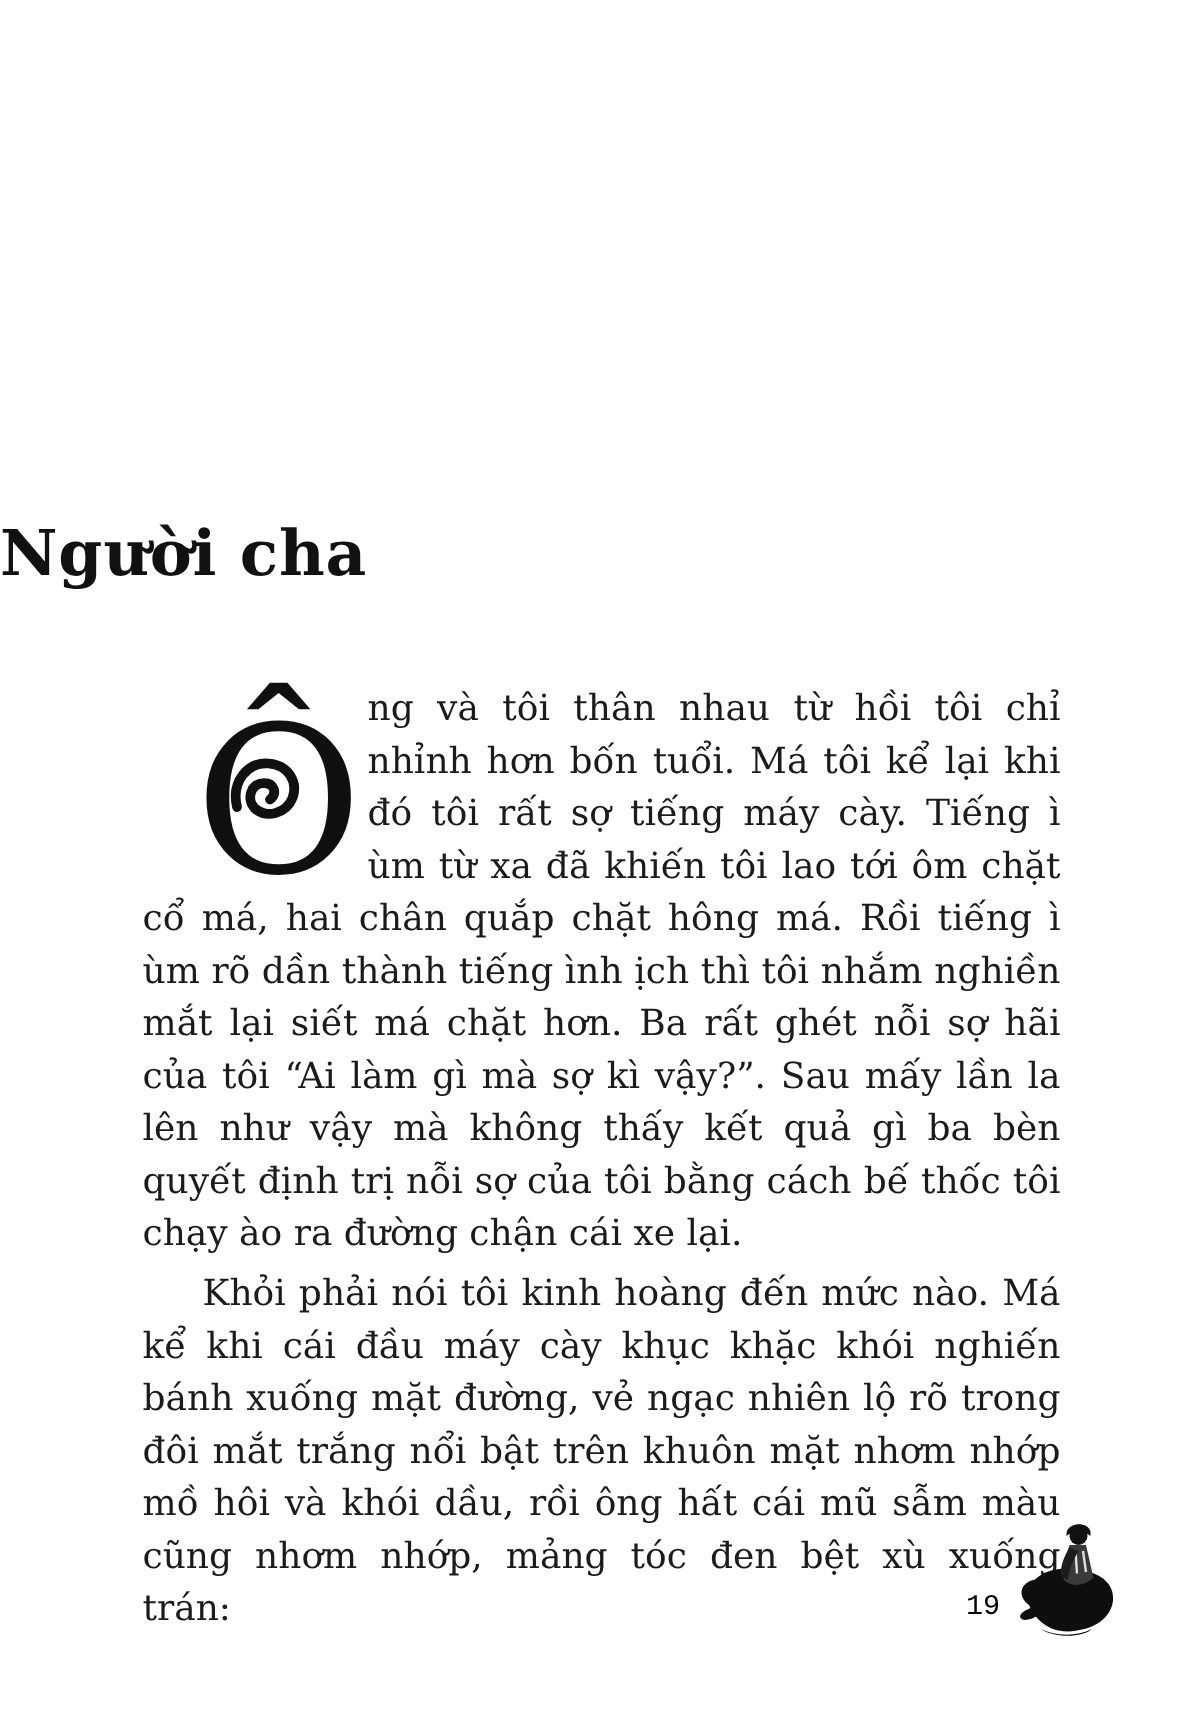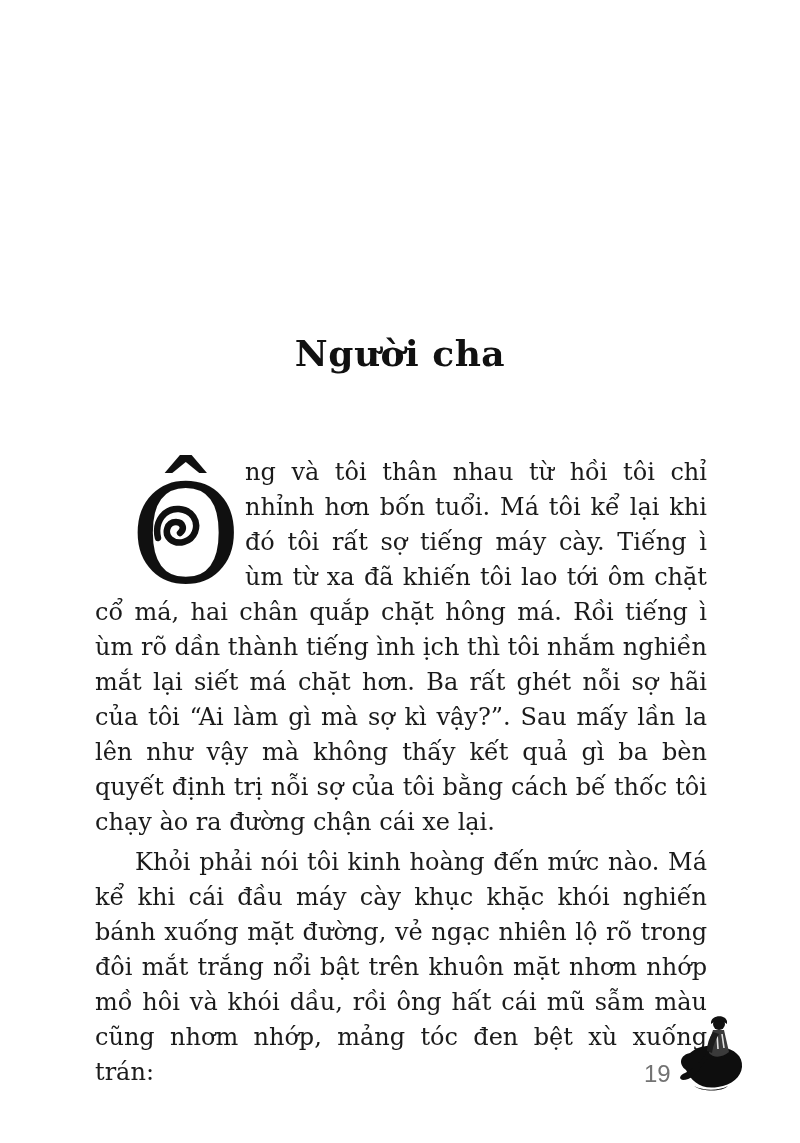--- a/index.html
+++ b/index.html
@@ -12,26 +12,25 @@
     width: 800px;
     height: 1143px;
     background: #ffffff;
     color: #1b1b1b;
     font-family: "DejaVu Serif", serif;
     overflow: hidden;
   }
   .chapter-title {
     position: absolute;
     left: 0;
-    top: 332px;
+    top: 344px;
     width: 100%;
     margin: 0;
-    text-align: center;
     font-family: "DejaVu Serif", serif;
-    font-size: 36px;
+    font-size: 42px;
     font-weight: bold;
     letter-spacing: 0.5px;
     color: #111111;
   }
   .body-text {
     position: absolute;
     left: 95px;
     top: 455px;
     width: 612px;
     font-size: 24px;
@@ -64,23 +63,23 @@
     position: absolute;
     left: 57px;
     top: 48px;
     width: 50px;
     height: 50px;
   }
   .page-number {
     position: absolute;
     left: 644px;
     top: 1060px;
-    font-family: Liberation Sans, sans-serif;
-    font-size: 24px;
-    color: #737373;
+    font-family: Liberation Mono, monospace;
+    font-size: 19px;
+    color: #000000;
   }
   .corner-illustration {
     position: absolute;
     left: 674px;
     top: 1012px;
     width: 74px;
     height: 90px;
   }
 </style>
 </head>

